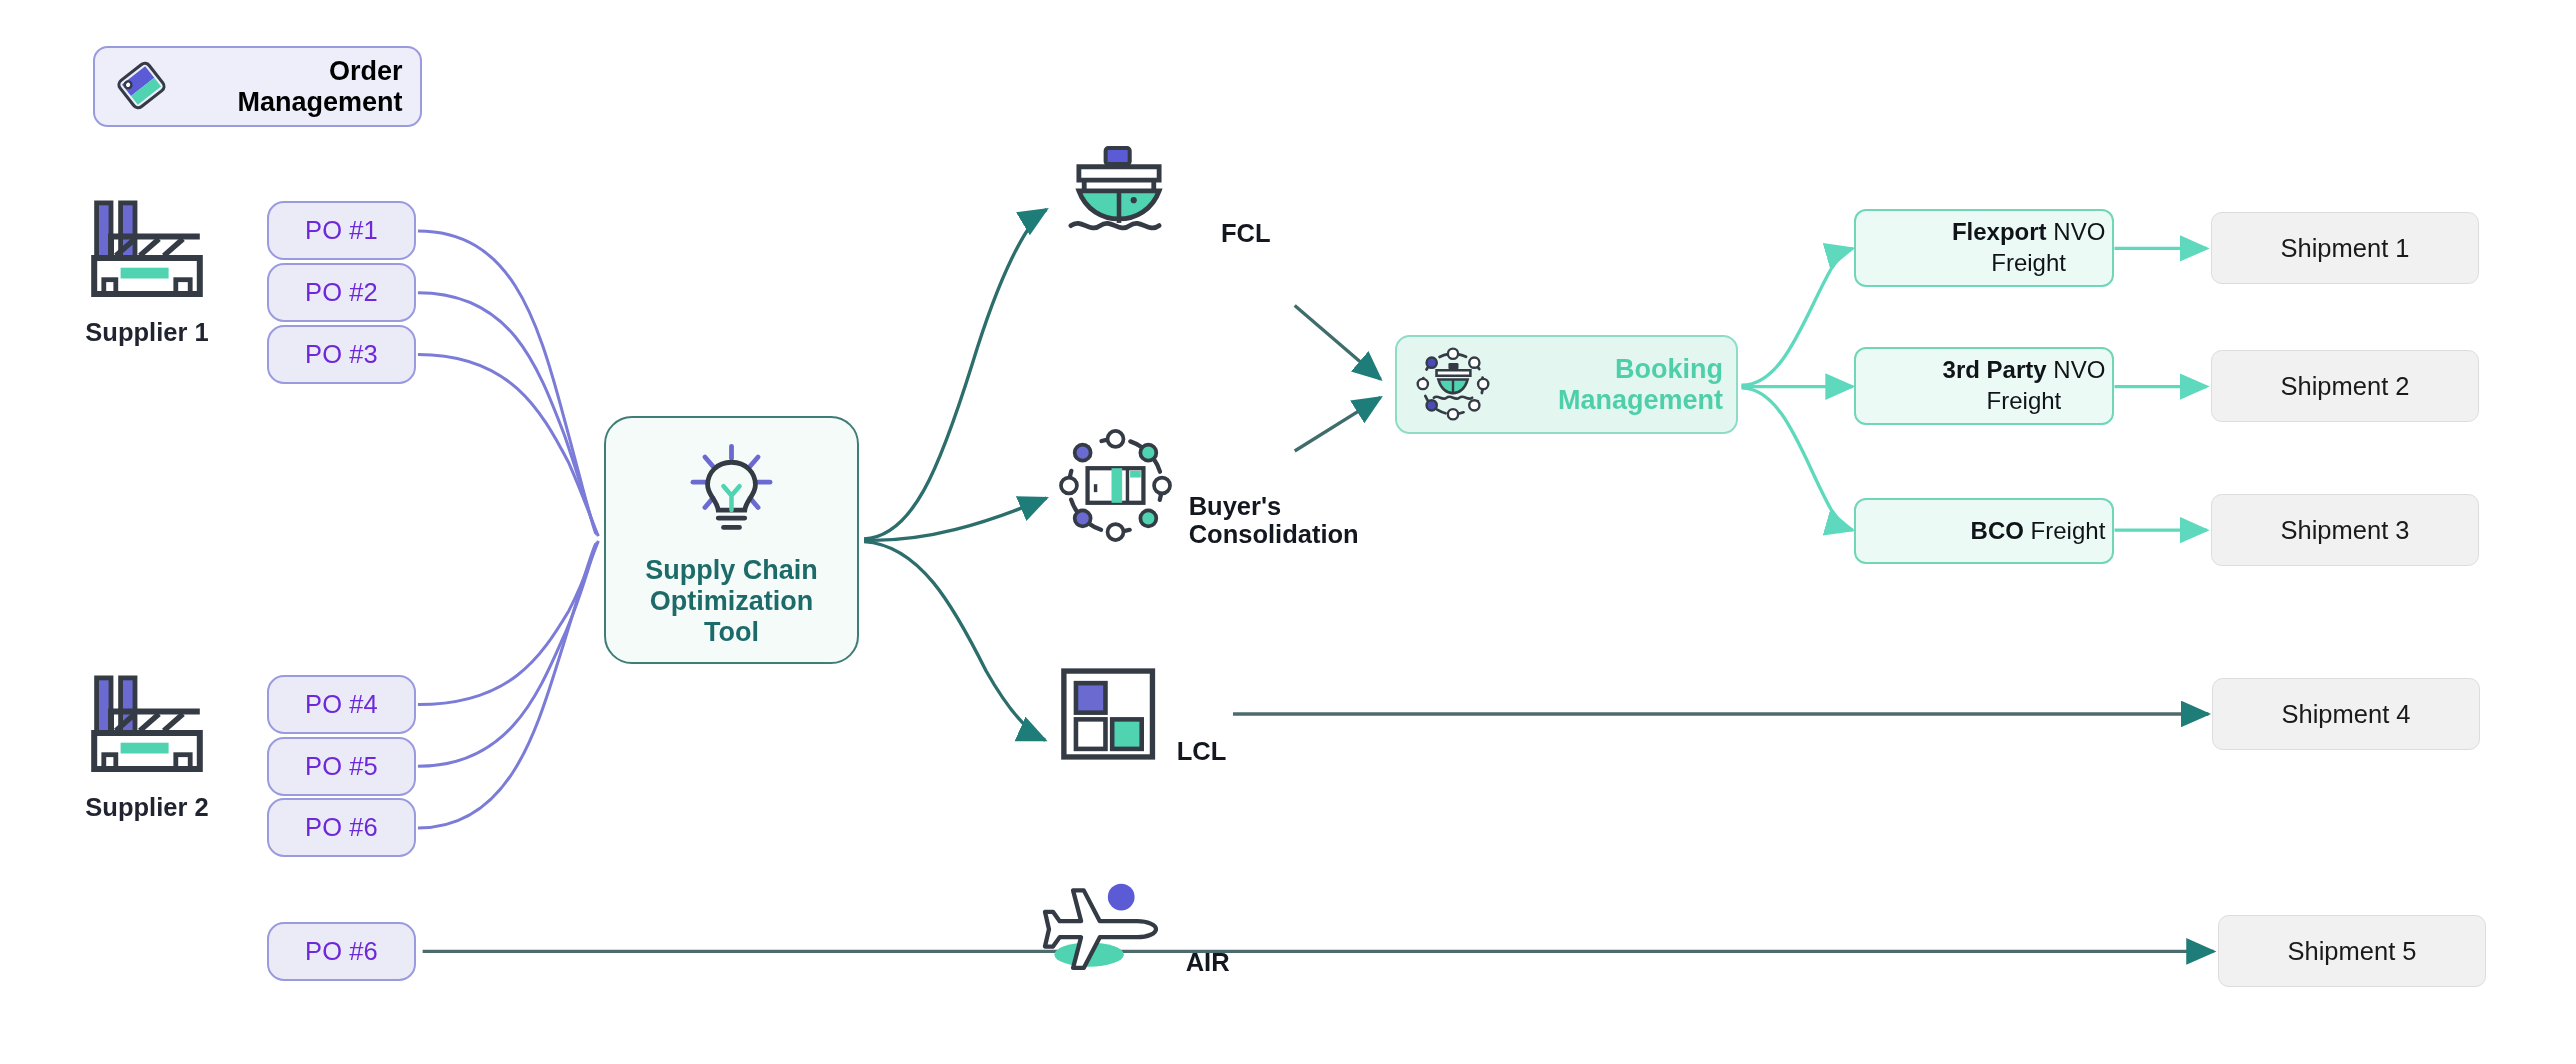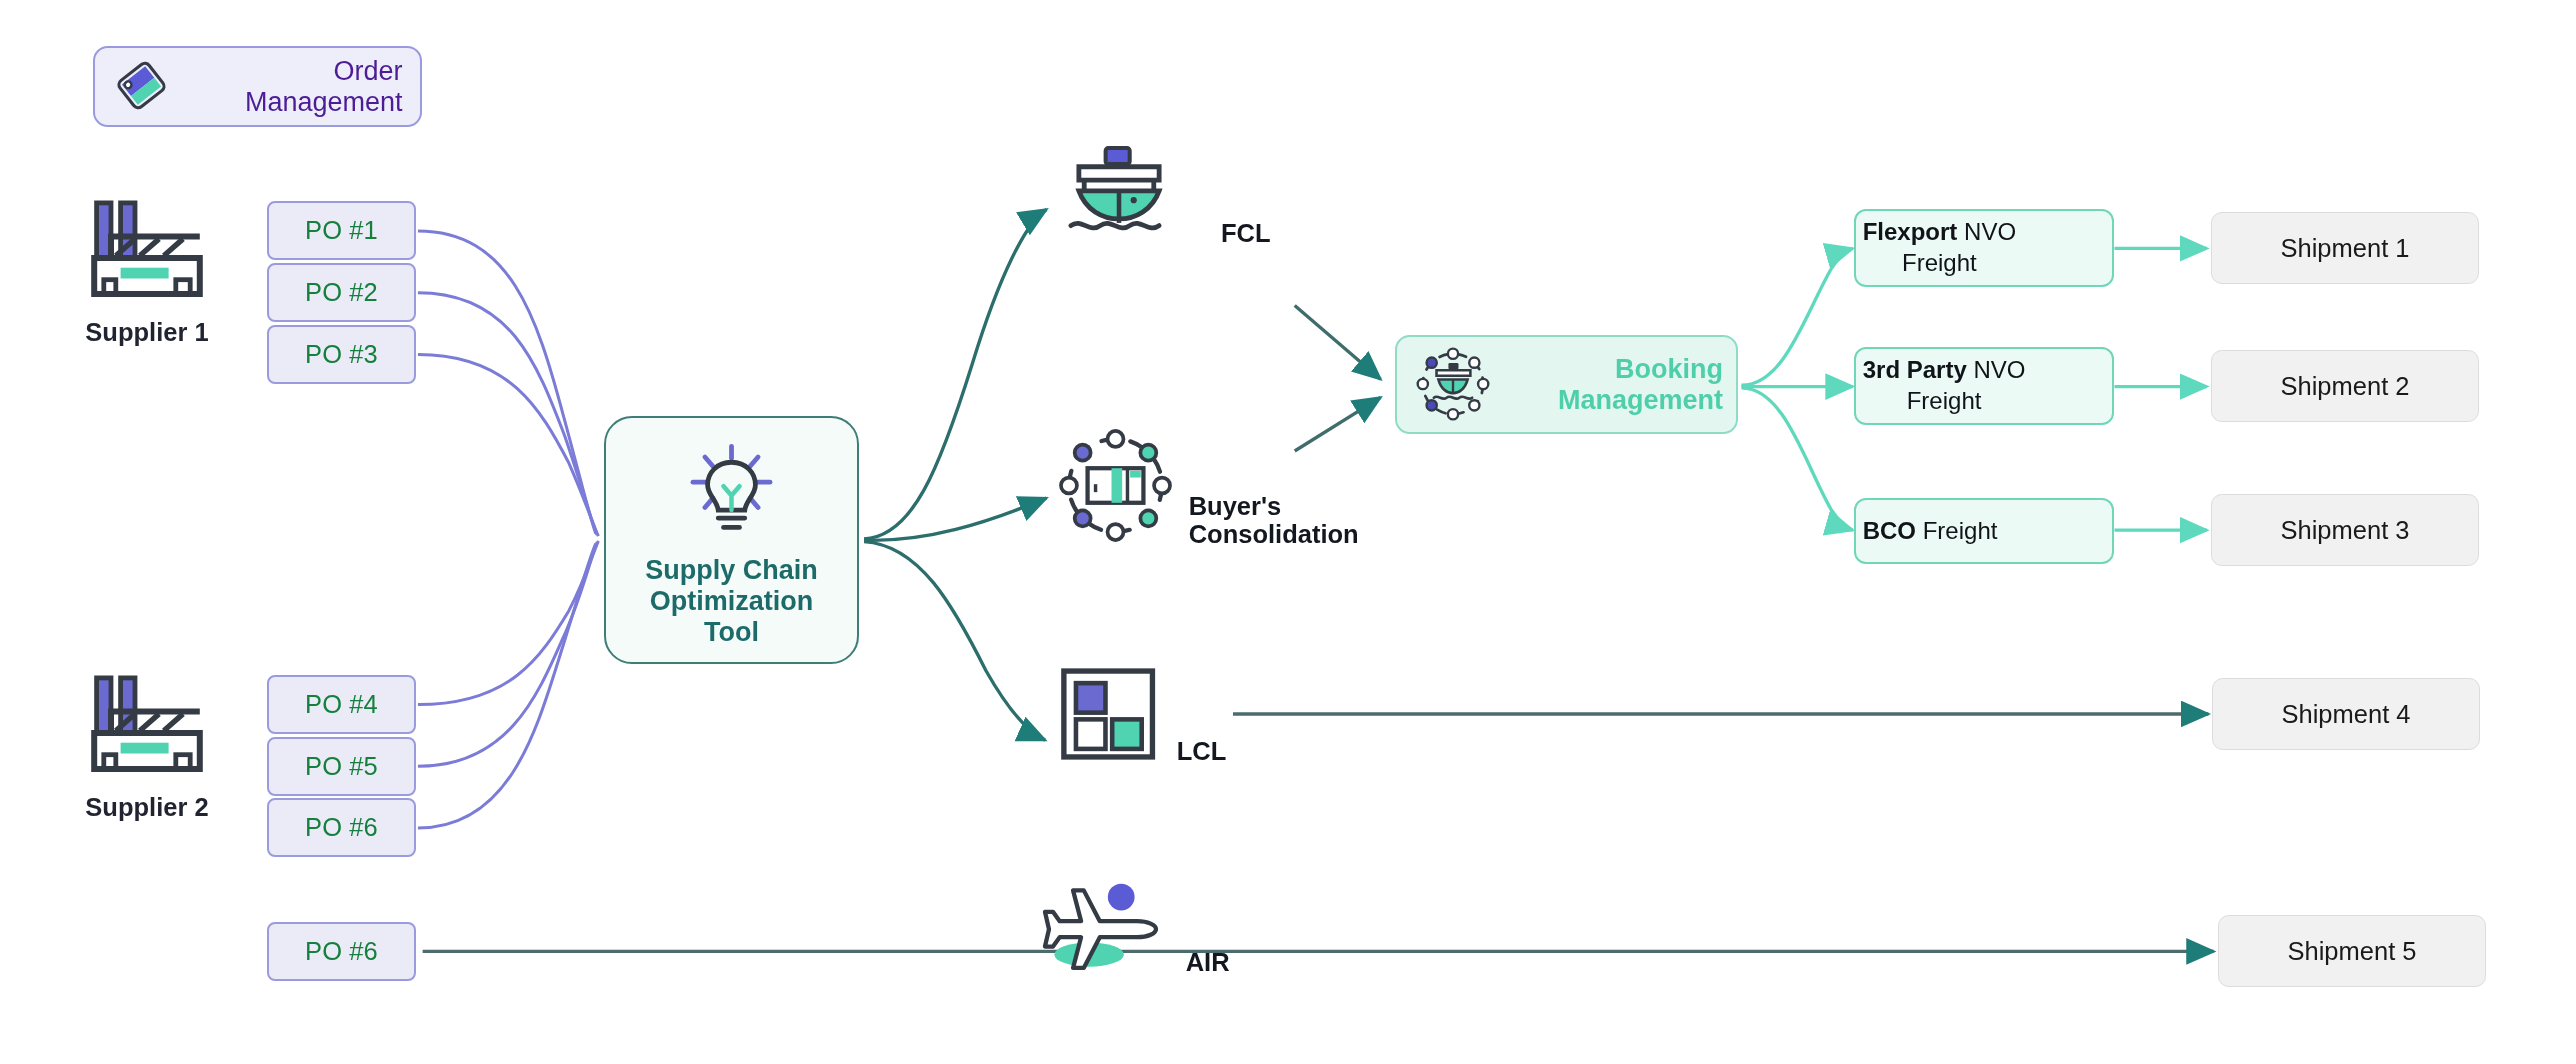--- a/index.html
+++ b/index.html
@@ -14,32 +14,32 @@
   svg.wires { position:absolute; left:0; top:0; width:2576px; height:1065px; pointer-events:none; }
 
   .node { position: absolute; }
 
   
   .om-badge {
     left: 93px; top: 46px; width: 329px; height: 81px;
     background: #eeeefb; border: 2px solid #9a9ade; border-radius: 14.8px;
     display: flex; align-items: center; gap: 12px; padding: 0 17.4px;
   }
-  .om-label { color:#4c1d95; font-size: 27px; font-weight: 400; line-height: 1.12; text-align:right; flex:1; }
+  .om-label { color:#000000; font-size: 27px; font-weight: 700; line-height: 1.12; text-align:right; flex:1; }
 
   
   .supplier { width: 174px; text-align: center; }
   .supplier .cap { font-size: 25.5px; font-weight: 700; color: #1f2430; margin-top: 6.7px; white-space: nowrap; }
 
   
   .po {
     width: 149px; height: 59px;
-    background: #ebebf8; border: 2px solid #9a9ade; border-radius: 8px;
+    background: #ebebf8; border: 2px solid #9a9ade; border-radius: 17px;
     display:flex; align-items:center; justify-content:center;
-    font-size: 25.5px; color:#15803d; letter-spacing: 0.1px;
+    font-size: 25.5px; color:#6d28d9; letter-spacing: 0.1px;
   }
 
   
   .tool-card {
     left: 604px; top: 416px; width: 255px; height: 248px;
     background: #f5fbf9; border: 2px solid #3f7d77; border-radius: 28px;
     display:flex; flex-direction:column; align-items:center; justify-content:flex-start;
     padding-top: 23px;
   }
   .tool-title { margin-top: 10.7px; color:#1d6b69; font-size: 27px; font-weight: 700; line-height:1.15; text-align:center; }
@@ -52,21 +52,21 @@
   .booking {
     left: 1395px; top: 335px; width: 343px; height: 99px;
     background: #e3f7f0; border: 2px solid #8fdcc6; border-radius: 14.8px;
     display:flex; align-items:center; gap: 6.7px; padding: 0 13px;
   }
   .booking-label { flex:1; text-align:right; color:#4fcfa9; font-size:27px; font-weight:700; line-height:1.12; }
 
   
   .freight {
     width: 260px; background:#ecfaf5; border:2px solid #70d6b8; border-radius:12px;
-    display:flex; align-items:center; justify-content:flex-start; text-align:center;
+    display:flex; align-items:center; justify-content:flex-end; text-align:center;
     font-size: 24px; color:#101418; line-height:1.28; padding: 9.4px 6.7px;
   }
   .freight b { font-weight:700; }
 
   
   .shipment {
     width: 268px; height: 72px;
     background:#f1f1f1; border:1.3px solid #dcdcdc; border-radius:10.7px;
     display:flex; align-items:center; justify-content:center;
     font-size: 25.5px; color:#1a1a1a;

